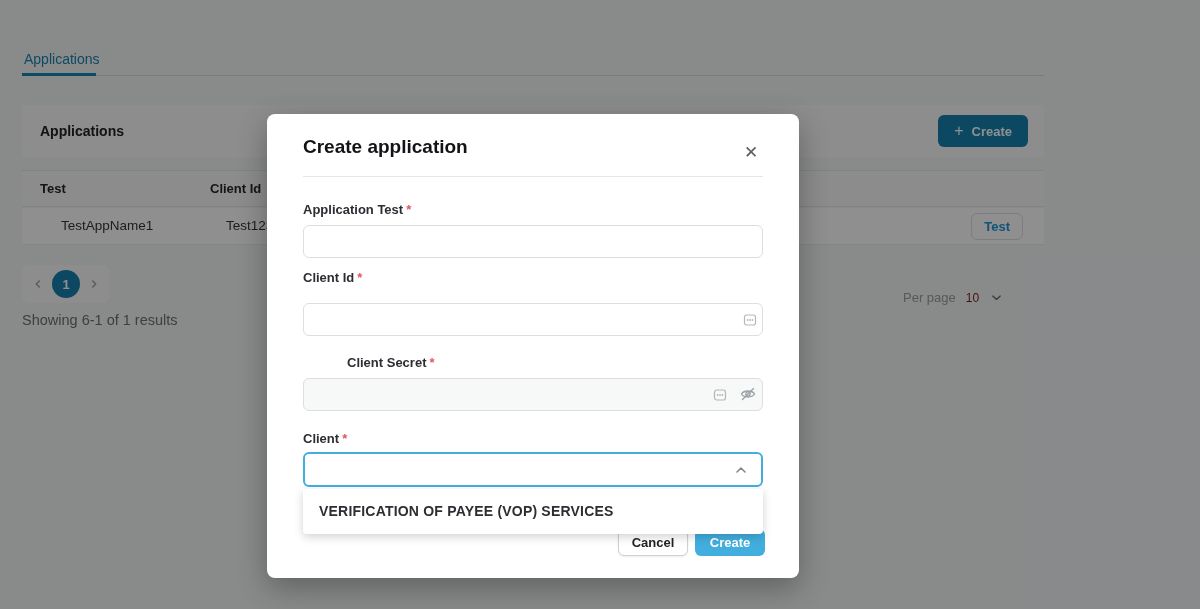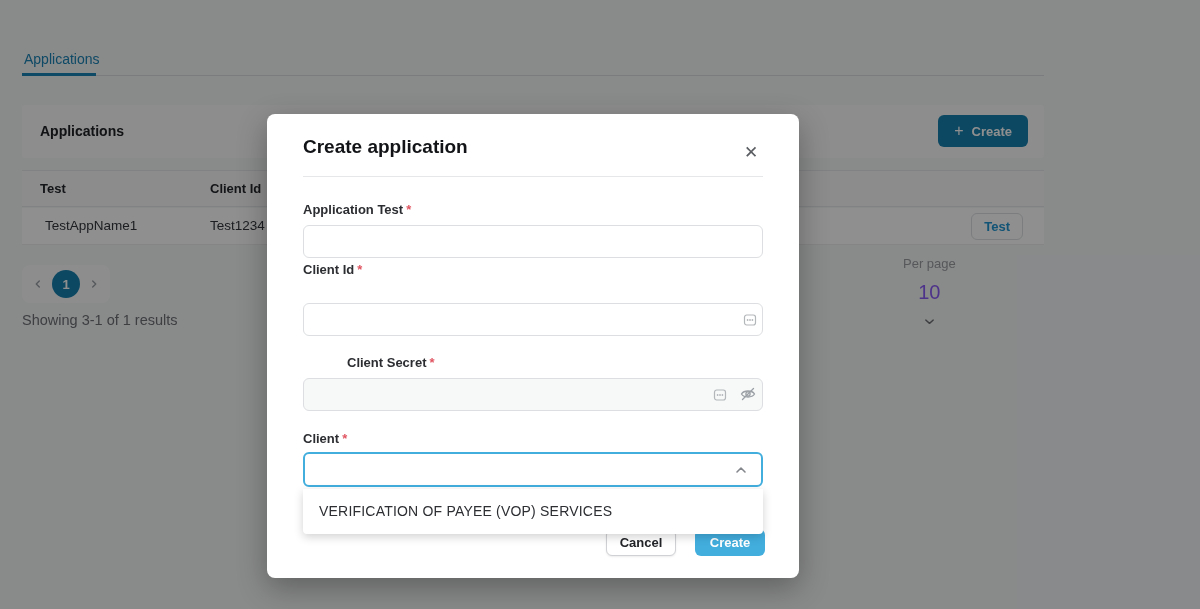--- a/index.html
+++ b/index.html
@@ -18,70 +18,70 @@
   .btn-create-bg { position:absolute; right:16px; top:10px; height:32px; padding:0 16px; background:#1780ae; border:none;
       border-radius:6px; color:#fff; font-size:13px; font-weight:600; display:flex; align-items:center; gap:8px; cursor:pointer;
       font-family:"Liberation Sans", sans-serif; }
   .btn-create-bg .plus { font-size:16px; font-weight:400; line-height:1; }
 
   .thead { position:absolute; left:22px; top:170px; width:1022px; height:37px; background:#fafafb;
       border-top:1px solid #e7e8ea; border-bottom:1px solid #e7e8ea; }
   .th { position:absolute; top:0; line-height:35px; font-size:13px; font-weight:700; color:#25272b; }
   .th-name { left:18px; } .th-clientid { left:188px; }
   .trow { position:absolute; left:22px; top:208px; width:1022px; height:37px; background:#fff; border-bottom:1px solid #ededee; }
-  .td { position:absolute; top:0; line-height:36px; font-size:13.5px; color:#33363b; }
+  .td { position:absolute; top:0; line-height:36px; font-size:13.5px; color:#33363b;margin-left:16px; }
   .td-name { left:23px; } .td-clientid { left:188px; }
   .btn-test { position:absolute; right:21px; top:5px; height:27px; padding:0 12px; background:#fff; border:1px solid #dddfe2;
       border-radius:6px; color:#2196d3; font-size:13px; font-weight:700; cursor:pointer; font-family:"Liberation Sans", sans-serif; }
 
   .pager { position:absolute; left:22px; top:265px; width:88px; height:38px; background:#fcfcfd; border-radius:8px;
       display:flex; align-items:center; justify-content:center; gap:6px; }
   .pager .chev { width:16px; height:16px; display:flex; align-items:center; justify-content:center; cursor:pointer; }
   .page-num { width:28px; height:28px; border-radius:50%; background:#1780ae; color:#fff; font-size:13px; font-weight:700;
       display:flex; align-items:center; justify-content:center; cursor:pointer; }
   .showing { position:absolute; left:22px; top:312px; font-size:14.5px; color:#6d7075; }
-  .perpage { position:absolute; left:903px; top:256px; display:flex; align-items:center; gap:10px;flex-direction:column; }
+  .perpage { position:absolute; left:903px; top:290px; display:flex; align-items:center; gap:10px; }
   .perpage-label { font-size:13px; color:#9a9da1; }
-  .perpage-val { font-size:20px; font-weight:400; color:#8b5cf6; cursor:pointer; }
+  .perpage-val { font-size:12px; font-weight:400; color:#7f1d1d; cursor:pointer; }
   .perpage .chev { cursor:pointer; display:flex; }
 
   
   .overlay { position:absolute; inset:0; background:rgba(0,0,0,0.44); z-index:10; }
   .modal { position:absolute; left:267px; top:114px; width:532px; height:464px; background:#fff; border-radius:8px;
       box-shadow:0 10px 30px rgba(0,0,0,0.3); z-index:20; }
   .m-title { position:absolute; left:36px; top:22px; font-size:19px; font-weight:700; color:#121316; }
   .m-close { position:absolute; right:38px; top:28px; width:20px; height:20px; font-size:17px; color:#5a5d61;
       display:flex; align-items:center; justify-content:center; cursor:pointer; background:none; border:none;
       font-family:"Liberation Sans", sans-serif; }
   .m-divider { position:absolute; left:36px; top:62px; width:460px; height:1px; background:#e6e7e9; }
 
   .f-label { position:absolute; left:36px; font-size:13px; font-weight:700; color:#2b2d31; }
   .f-label .req { color:#e05561; margin-left:3px; font-weight:700; }
   .f-input { position:absolute; left:36px; width:460px; border:1px solid #dcdee1; border-radius:6px; background:#fff;
       font-size:14px; color:#333; padding:0 12px; font-family:"Liberation Sans", sans-serif; outline:none; }
   .lab-appname { top:88px; } .in-appname { top:111px; height:33px; }
-  .lab-clientid { top:148px; } .in-clientid { top:189px; height:33px; }
+  .lab-clientid { top:156px; } .in-clientid { top:189px; height:33px; }
   .lab-secret { top:241px;margin-left:44px; } .in-secret { top:264px; height:33px; background:#f7f8f8; }
   .lab-product { top:317px; }
   .f-select { position:absolute; left:36px; top:338px; width:460px; height:35px; background:#fff;
       border:2px solid #42aede; border-radius:6px; cursor:pointer; }
   .sel-chev { position:absolute; right:12px; top:8px; }
 
   .in-icon { position:absolute; display:flex; align-items:center; justify-content:center; width:18px; height:18px; cursor:pointer; }
   .icon-fill-1 { left:474px; top:197px; }
   .icon-fill-2 { left:444px; top:272px; }
   .icon-eye { left:472px; top:271px; }
 
   .dropdown { position:absolute; left:36px; top:375px; width:460px; height:45px; background:#fff;
       box-shadow:0 3px 10px rgba(0,0,0,0.18); border-radius:0 0 4px 4px; z-index:30; display:flex; align-items:center; }
-  .dd-option { padding-left:16px; font-size:14px; color:#2c2e32; letter-spacing:0.2px; cursor:pointer; width:100%; line-height:45px; }
+  .dd-option { padding-left:16px; font-size:14px; color:#2c2e32; letter-spacing:0.2px; cursor:pointer; width:100%; line-height:45px;font-weight:bold; }
 
   .m-footer-btn { position:absolute; top:415px; height:27px; border-radius:6px; font-size:13px; font-weight:700;
       cursor:pointer; font-family:"Liberation Sans", sans-serif; z-index:25; }
-  .btn-cancel { left:339px; width:70px; background:#fff; border:1px solid #cfd1d4; color:#222428;
+  .btn-cancel { left:351px; width:70px; background:#fff; border:1px solid #cfd1d4; color:#222428;
       box-shadow:0 1px 2px rgba(0,0,0,0.08); }
   .btn-create { left:428px; width:70px; background:#42aede; border:none; color:#fff; }
 </style>
 </head>
 <body>
 
 <div class="page">
 
   <div class="tab">Applications</div>
   <div class="tab-underline"></div>
@@ -111,21 +111,21 @@
           <polyline points="9.5,4.5 6,8 9.5,11.5" fill="none" stroke="#9aa0a5" stroke-width="1.6" stroke-linecap="round" stroke-linejoin="round"></polyline>
         </svg>
     </span>
     <span class="page-num">1</span>
     <span class="chev">
       <svg width="14" height="14" viewBox="0 0 16 16">
           <polyline points="6.5,4.5 10,8 6.5,11.5" fill="none" stroke="#9aa0a5" stroke-width="1.6" stroke-linecap="round" stroke-linejoin="round"></polyline>
         </svg>
     </span>
   </div>
-  <div class="showing">Showing 3-1 of 1 results</div>
+  <div class="showing">Showing 6-1 of 1 results</div>
 
   <div class="perpage">
     <span class="perpage-label">Per page</span>
     <span class="perpage-val">10</span>
     <span class="chev">
       <svg width="15" height="15" viewBox="0 0 16 16">
           <polyline points="4,6.5 8,10 12,6.5" fill="none" stroke="#6d7075" stroke-width="1.5" stroke-linecap="round" stroke-linejoin="round"></polyline>
         </svg>
     </span>
   </div>

